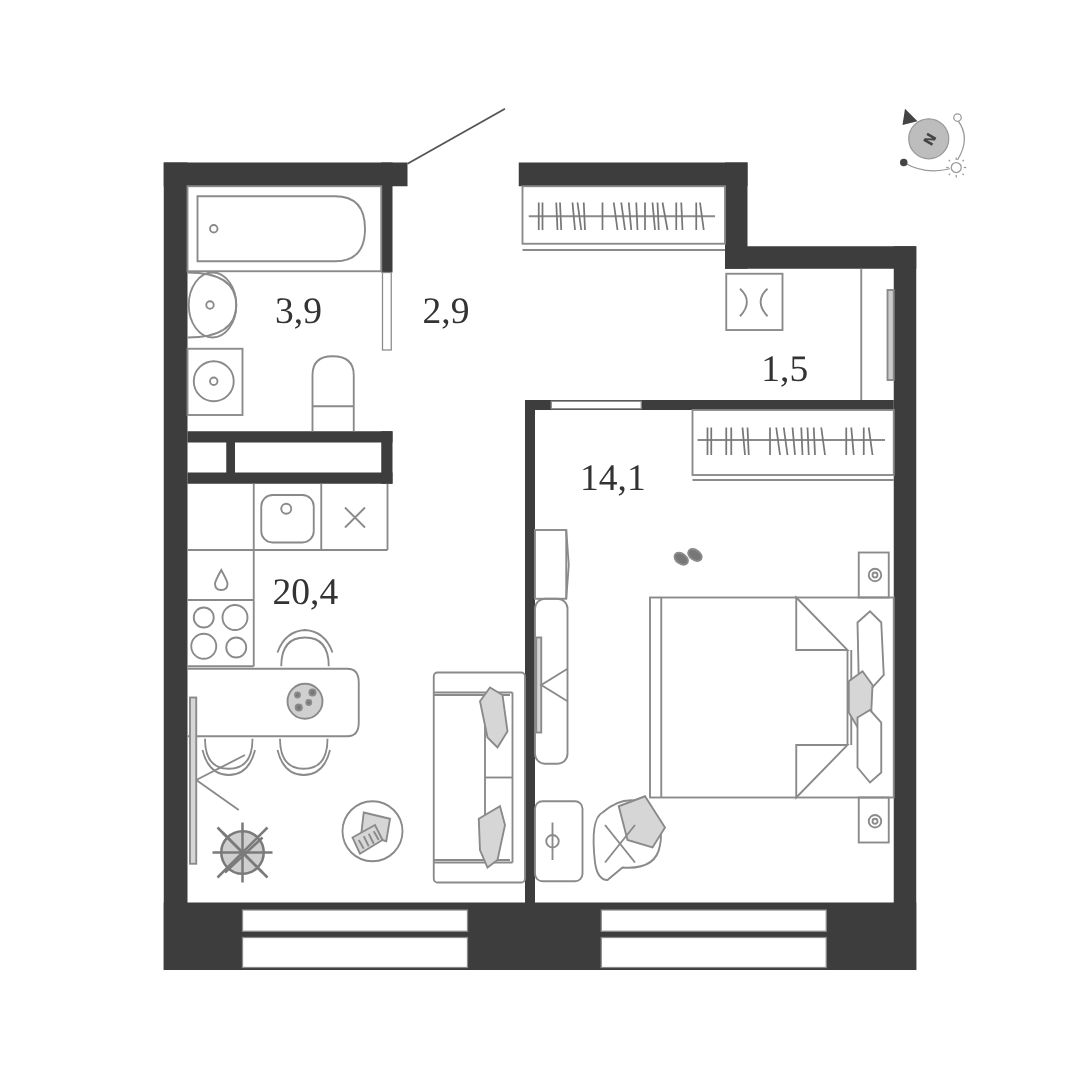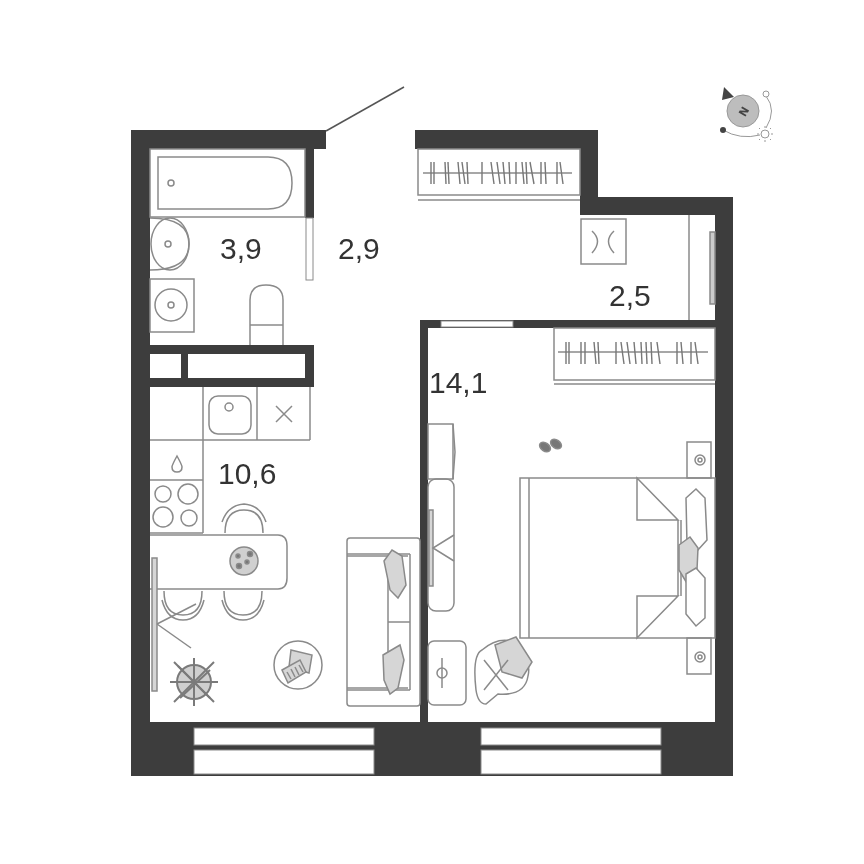--- a/index.html
+++ b/index.html
@@ -1,18 +1,18 @@
 <!DOCTYPE html>
 <html><head>
 <meta charset="utf-8">
 <style>
   html, body { margin:0; padding:0; background:#ffffff; }
   body { width:864px; height:864px; position:relative; overflow:hidden; font-family:"DejaVu Sans", sans-serif; }
   #plan { position:absolute; left:0; top:0; }
-  .room-label { position:absolute; font-family:Liberation Sans, sans-serif; font-size:30px; color:#333333; letter-spacing:0px; line-height:1; }
+  .room-label { position:absolute; font-family:Liberation Serif, serif; font-size:30px; color:#333333; letter-spacing:0px; line-height:1; }
 </style>
 </head>
 <body>
 
 <svg id="plan" width="864" height="864" viewBox="0 0 864 864" xmlns="http://www.w3.org/2000/svg">
 
   <g fill="#3d3d3d">
 
     <rect x="131" y="130" width="19" height="646"></rect>
 
@@ -258,15 +258,15 @@
       <line x1="759" y1="128" x2="760" y2="129"></line>
         <line x1="770" y1="139" x2="771" y2="140"></line>
       <line x1="771" y1="128" x2="770" y2="129"></line>
         <line x1="760" y1="139" x2="759" y2="140"></line>
     </g>
   </g>
 </svg>
 
 <div class="room-label" style="left:220px; top:234px;">3,9</div>
 <div class="room-label" style="left:338px; top:234px;">2,9</div>
-<div class="room-label" style="left:609px; top:281px;">2,5</div>
-<div class="room-label" style="left:218px; top:459px;">10,6</div>
-<div class="room-label" style="left:429px; top:368px;">14,1</div>
+<div class="room-label" style="left:609px; top:281px;">1,5</div>
+<div class="room-label" style="left:218px; top:459px;">20,4</div>
+<div class="room-label" style="left:464px; top:368px;">14,1</div>
 
 </body></html>

